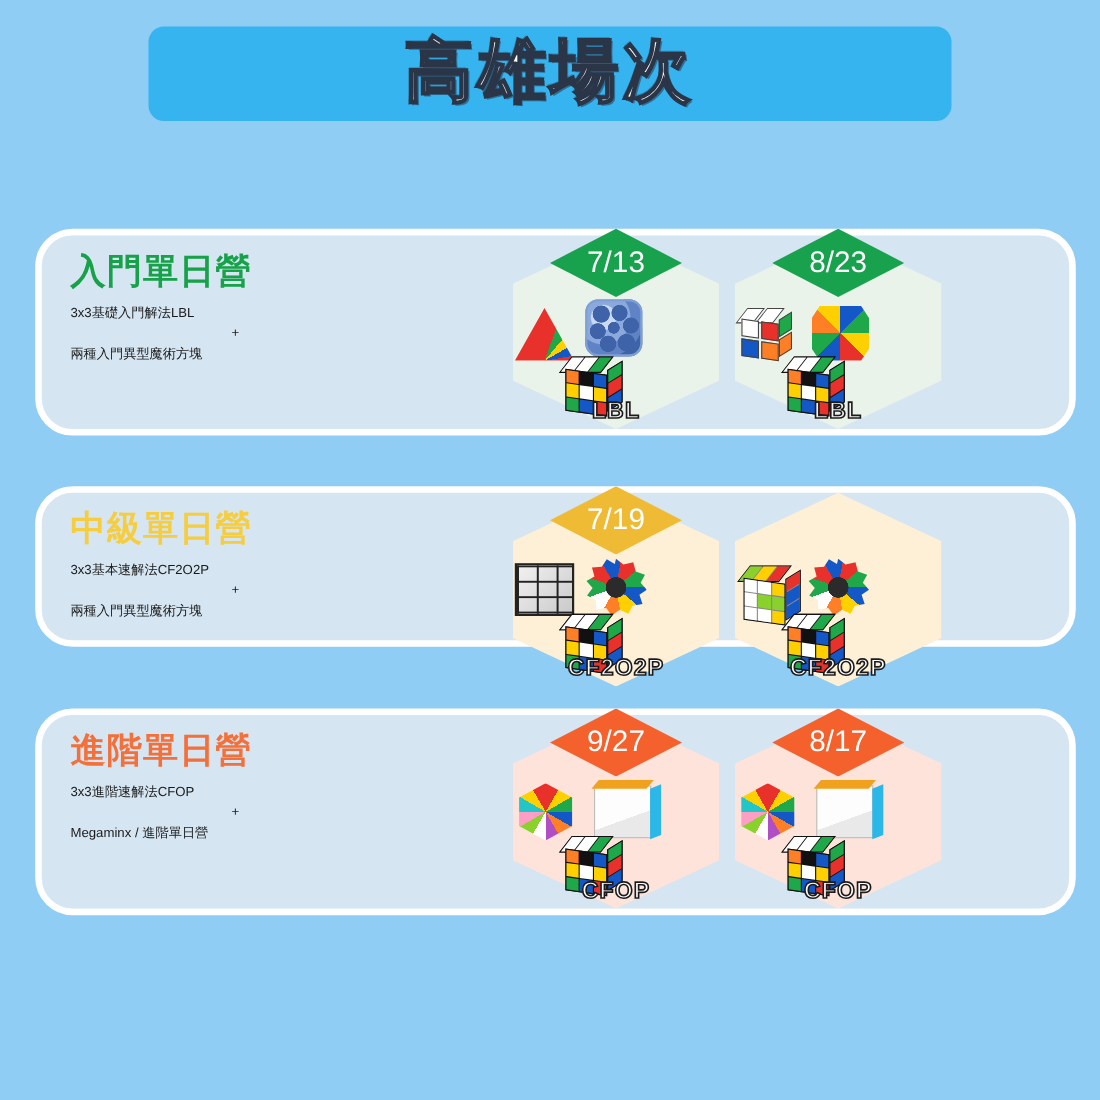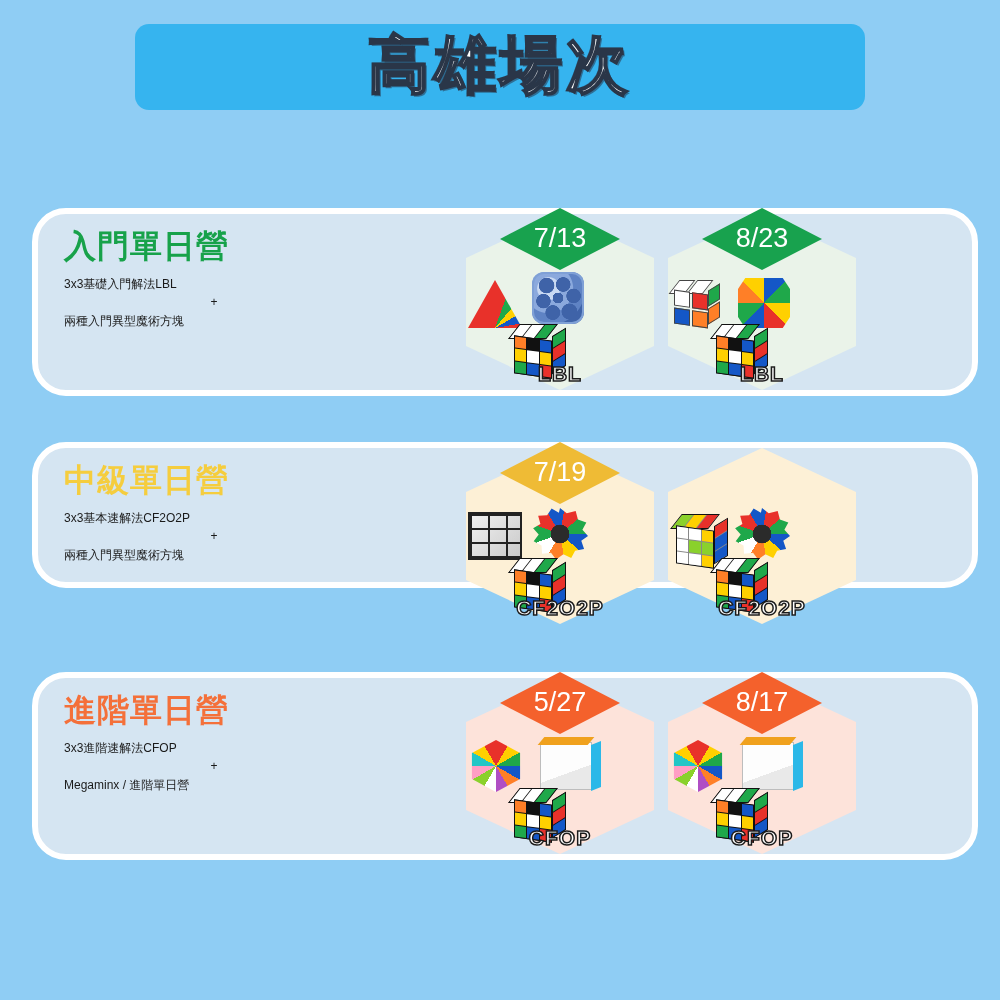--- a/index.html
+++ b/index.html
@@ -32,21 +32,21 @@
   .card{
     position:absolute;left:32px;width:946px;
     background:#d5e5f2;
     border:6px solid #ffffff;
     border-radius:34px;
     box-sizing:border-box;
     display:flex;
   }
   #card-0{top:208px;height:188px;}
   #card-1{top:442px;height:146px;}
-  #card-2{top:672px;height:188px;}
+  #card-2{top:644px;height:188px;}
 
   .card-left{
     width:420px;flex:0 0 420px;
     padding:14px 0 0 26px;
     box-sizing:border-box;
   }
   .course-title{
     font-size:32px;font-weight:bold;line-height:1.15;
     letter-spacing:1px;margin:0 0 10px 0;
   }
@@ -464,21 +464,21 @@
       <div class="desc-line">3x3進階速解法CFOP</div>
       <div class="desc-plus">+</div>
       <div class="desc-line">Megaminx / 進階單日營</div>
     </div>
   </div>
   <div class="card-right">
 
     <div class="session">
       <div class="hex hex-orange"></div>
       <div class="date-badge b-orange">
-        <span class="date-text">5/27</span>
+        <span class="date-text">9/27</span>
       </div>
       <div class="puzzles">
         <div class="pz" style="left:2px;top:18px;">
             <div class="mega"></div>
           </div>
         <div class="pz" style="left:74px;top:20px;">
             <div class="fisher"></div>
           </div>
         <div class="pz" style="left:44px;top:66px;">
           <div class="cube3">

